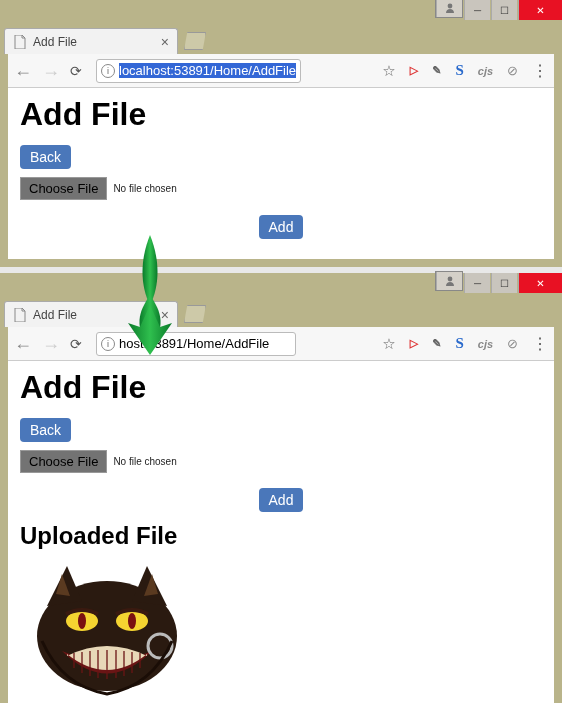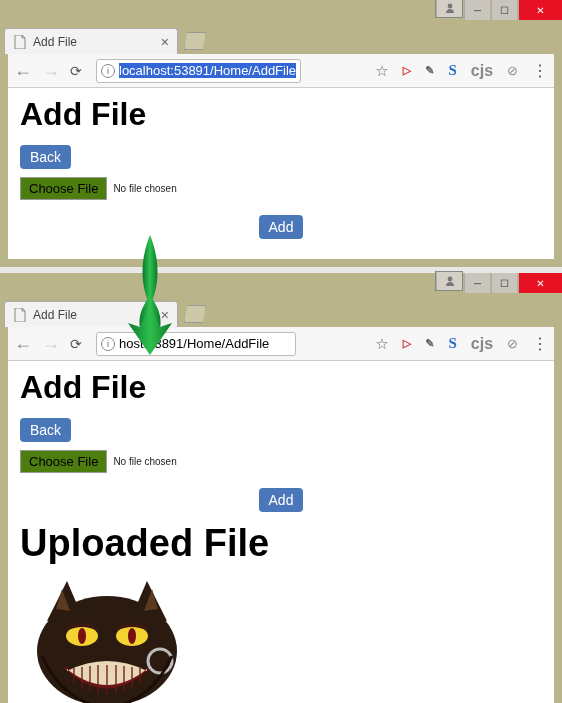--- a/index.html
+++ b/index.html
@@ -70,34 +70,34 @@
   .omnibox .info { width:14px; height:14px; border-radius:50%; border:1px solid #888;
     display:flex; align-items:center; justify-content:center; font-size:9px; color:#666;}
   .omnibox .url { white-space:nowrap; overflow:hidden;text-align:right;}
   .omnibox .url .sel { background:#3367d6; color:#fff;}
   .tool-icons { display:flex; align-items:center; gap:14px; margin-left:auto;}
   .star { font-size:15px; color:#666;}
   .ext { font-size:11px; font-weight:bold;}
   .ext.red{ color:#d33;}
   .ext.gray{ color:#666;}
   .ext.blue{ color:#2a6acc; font-family:Georgia,serif; font-size:15px;}
-  .ext.cjs{ color:#888; font-size:16px;}
+  .ext.cjs{ color:#888; font-style:italic; font-size:11px;}
   .kebab{ color:#555; font-size:16px;}
   .page {
     padding:4px 12px 18px 12px; background:#fff;
   }
   h1{ font-size:32px; font-weight:bold; margin:4px 0 10px 0;}
-  h2{ font-size:38px; font-weight:bold; margin:8px 0 6px 0;}
+  h2{ font-size:24px; font-weight:bold; margin:8px 0 6px 0;}
   .btn {
     background:#4a77ba; color:#fff; border:none; padding:4px 10px;
     border-radius:4px; font-size:14px; margin:2px 0;
   }
   .file-row{ display:flex; align-items:center; gap:6px; margin-top:6px;}
   .choose-btn{
-    background:#4d7c0f; border:1px solid #999; padding:3px 8px; font-size:13px;
+    background:#737373; border:1px solid #999; padding:3px 8px; font-size:13px;
   }
   .file-status{ font-size:10px; color:#222;}
   .add-row{ text-align:center; margin-top:13px;}
   
   .arrow-wrap{ position:relative; height:0;}
   .big-arrow{
     position:absolute; left:120px; top:-32px; width:60px; height:120px; z-index:50;
   }
   .big-arrow svg{ width:100%; height:100%;}
   

